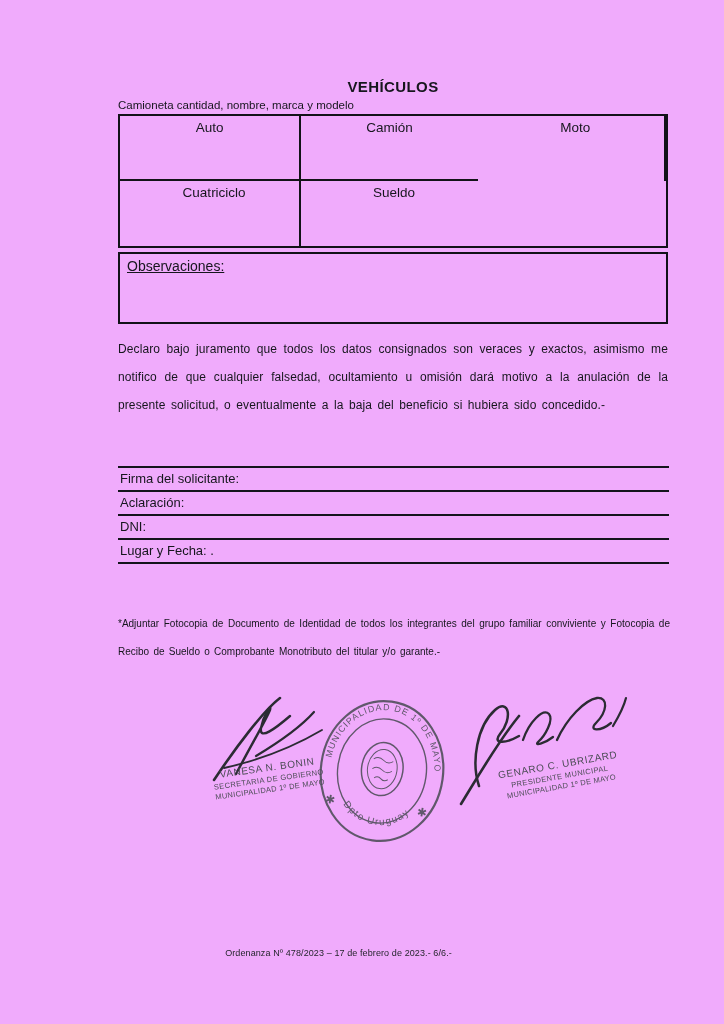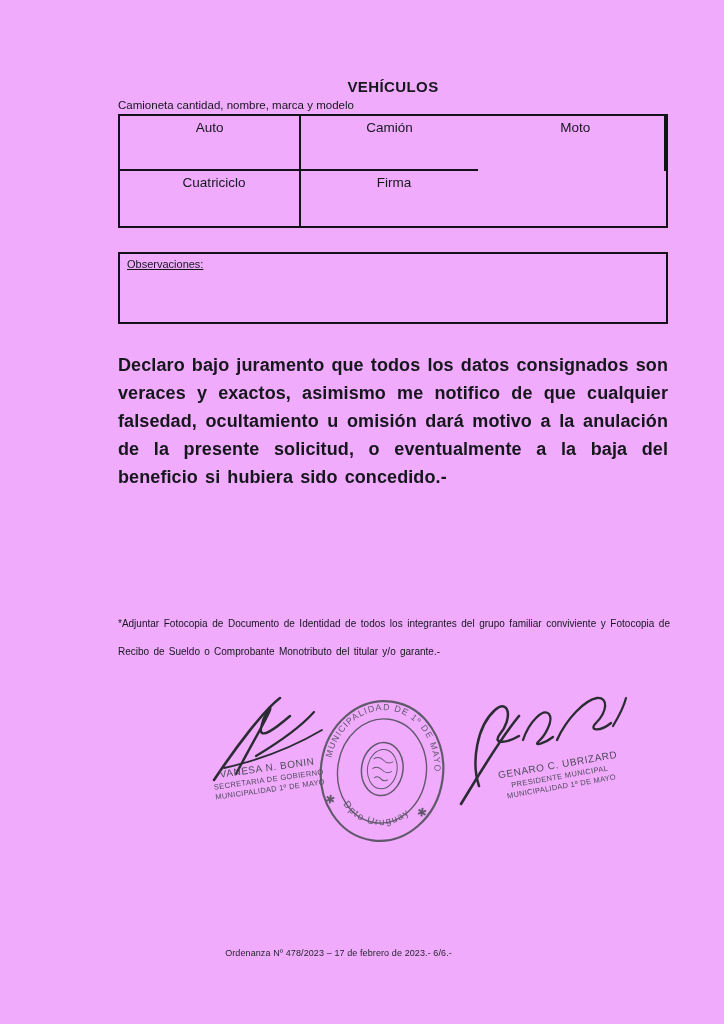--- a/index.html
+++ b/index.html
@@ -13,44 +13,44 @@
     overflow:hidden;
   }
   .form-title{
     position:absolute;top:78px;left:118px;width:550px;
     text-align:center;font-weight:bold;font-size:15px;letter-spacing:.4px;
   }
   .form-subtitle{
     position:absolute;top:99px;left:118px;font-size:11.5px;
   }
   .vtable{
-    position:absolute;top:114px;left:118px;width:550px;height:114px;
+    position:absolute;top:114px;left:118px;width:550px;height:134px;
     border:2px solid #121218;
     display:grid;
     grid-template-columns:33.2% 32.3% 34.5%;
     grid-template-rows:1fr 1fr;
     box-sizing:border-box;
   }
   .vcell{
     border-right:2px solid #121218;
     border-bottom:2px solid #121218;
     text-align:center;padding-top:4px;font-size:13.5px;
   }
   .vcell.last-col{border-right:none;}
   .vcell.last-row{border-bottom:none;padding-left:9px;}
   .obs-box{
     position:absolute;top:252px;left:118px;width:550px;height:72px;
     border:2px solid #121218;box-sizing:border-box;
   }
   .obs-label{
-    position:absolute;top:4px;left:7px;font-size:11px;text-decoration:underline;
+    position:absolute;top:4px;left:7px;font-size:14px;text-decoration:underline;
   }
   .declaration{
-    position:absolute;top:351px;left:118px;width:550px;
-    font-size:18px;font-weight:bold;line-height:28px;text-align:justify;
+    position:absolute;top:335px;left:118px;width:550px;
+    font-size:12px;font-weight:normal;line-height:28px;text-align:justify;
     letter-spacing:.1px;word-spacing:2px;
   }
   .sig-rows{position:absolute;top:466px;left:118px;width:551px;}
   .sig-row{
     border-top:2px solid #14141c;height:24px;box-sizing:border-box;
     font-size:13px;padding:3px 0 0 2px;
   }
   .sig-row.last{border-bottom:2px solid #14141c;height:26px;}
   .note{
     position:absolute;top:610px;left:118px;width:552px;
@@ -80,29 +80,43 @@
 <div class="page">
 
   <div class="form-title">VEHÍCULOS</div>
   <div class="form-subtitle">Camioneta cantidad, nombre, marca y modelo</div>
 
   <div class="vtable">
     <div class="vcell">Auto</div>
     <div class="vcell last-col">Camión</div>
     <div class="vcell last-row">Moto</div>
     <div class="vcell last-row">Cuatriciclo</div>
-    <div class="vcell last-col last-row">Firma</div>
+    <div class="vcell last-col last-row">Sueldo</div>
   </div>
 
   <div class="obs-box">
     <span class="obs-label">Observaciones:</span>
   </div>
 
   <div class="declaration">Declaro bajo juramento que todos los datos consignados son veraces y exactos, asimismo me notifico de que cualquier falsedad, ocultamiento u omisión dará motivo a la anulación de la presente solicitud, o eventualmente a la baja del beneficio si hubiera sido concedido.-</div>
 
+  <div class="sig-rows">
+    <div class="sig-row">
+      <span>Firma del solicitante:</span>
+    </div>
+    <div class="sig-row">
+      <span>Aclaración:</span>
+    </div>
+    <div class="sig-row">
+      <span>DNI:</span>
+    </div>
+    <div class="sig-row last">
+      <span>Lugar y Fecha: .</span>
+    </div>
+  </div>
 
   <div class="note">*Adjuntar Fotocopia de Documento de Identidad de todos los integrantes del grupo familiar conviviente y Fotocopia de Recibo de Sueldo o Comprobante Monotributo del titular y/o garante.-</div>
 
   <svg class="sig-script" style="left:206px;top:692px;" width="125" height="95" viewBox="0 0 125 95">
     <path d="M8,88 C30,55 58,18 74,6" stroke-width="2.6"></path>
     <path d="M30,82 C48,48 60,28 64,18 C66,10 57,24 55,36 C53,49 70,36 84,24" stroke-width="2.4"></path>
     <path d="M50,64 C70,52 92,38 108,20" stroke-width="2.2"></path>
     <path d="M18,76 C45,70 82,58 116,38" stroke-width="1.8"></path>
   </svg>
 

